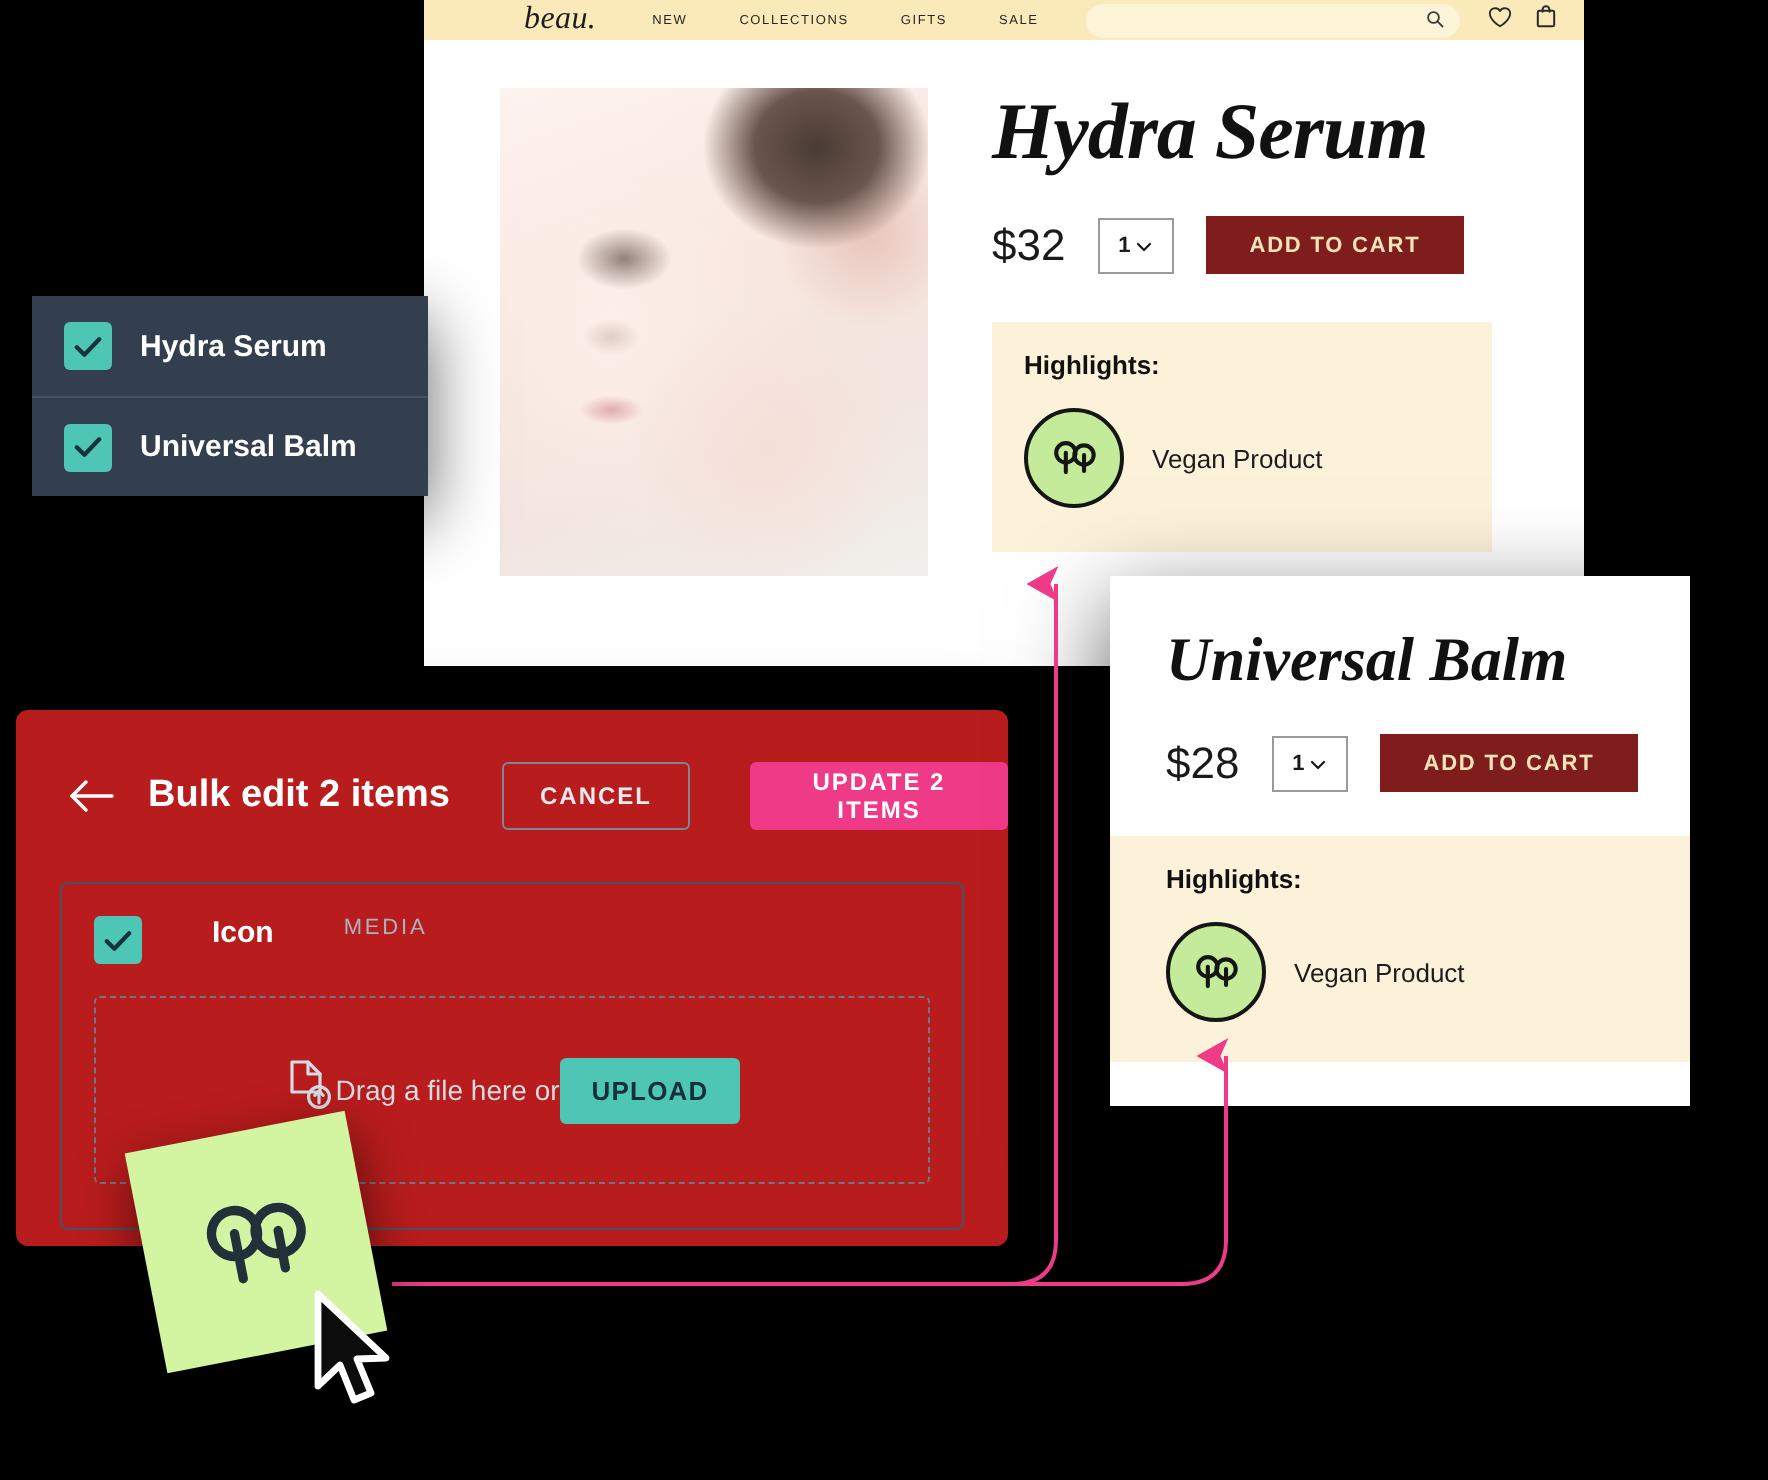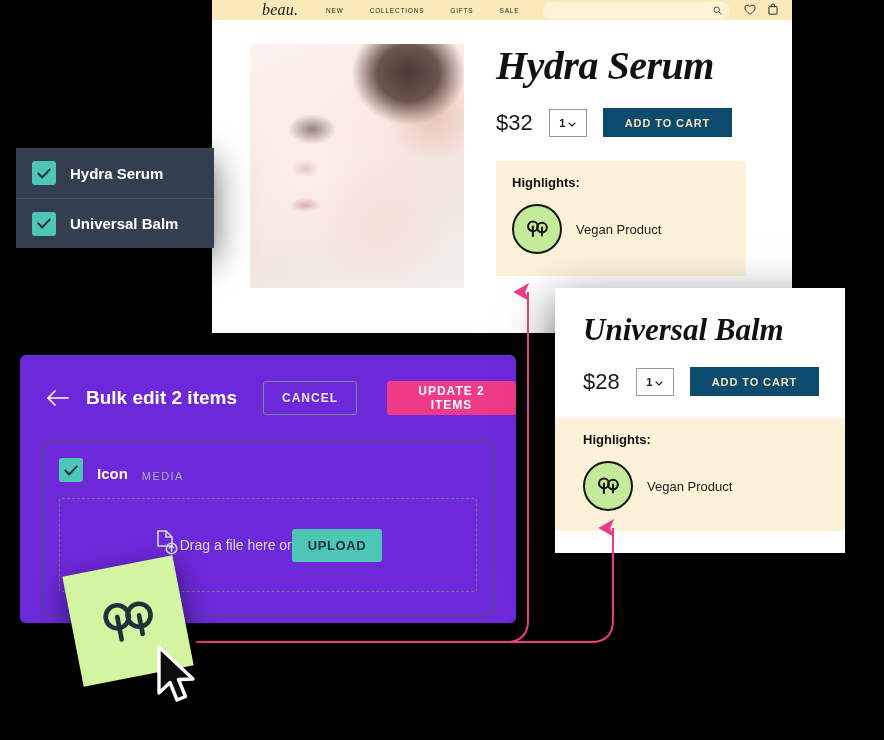--- a/index.html
+++ b/index.html
@@ -139,21 +139,21 @@
     justify-content: center;
     gap: 3px;
     font-size: 11px;
     font-weight: 700;
     color: #1a1a1a;
     box-sizing: border-box;
   }
   .sf-cart {
     height: 29px;
     padding: 0 22px;
-    background: #0c4a6e;
+    background: #7f1d1d;
     color: #f3e3b9;
     font-size: 11px;
     font-weight: 700;
     letter-spacing: 0.9px;
     display: flex;
     align-items: center;
     justify-content: center;
     border: none;
   }
   .sf-highlights {
@@ -223,25 +223,25 @@
     background: #4ec6b5;
     display: flex;
     align-items: center;
     justify-content: center;
     flex: none;
   }
 
   
   .bulk {
     position: absolute;
-    left: 20px;
+    left: 8px;
     top: 355px;
     width: 496px;
     height: 268px;
-    background: #6d28d9;
+    background: #b91c1c;
     border-radius: 6px;
     box-shadow: 0 16px 44px rgba(0,0,0,0.6);
     overflow: hidden;
   }
   .bulk-head {
     display: flex;
     align-items: center;
     padding: 26px 0 0 26px;
   }
   .back-arrow {
@@ -285,21 +285,22 @@
     margin-left: 16px;
   }
   .field-card {
     margin: 26px 22px 0 22px;
     border: 1px solid #46525f;
     border-radius: 4px;
     padding: 16px 16px 22px 16px;
   }
   .field-head {
     display: flex;
-    align-items: flex-end;
+    align-items: flex-start;
+    gap: 21px;
   }
   .field-name {
     font-size: 15px;
     font-weight: 700;
     color: #ffffff;
     margin-left: 14px;
   }
   .field-kind {
     font-size: 11px;
     letter-spacing: 1.4px;

